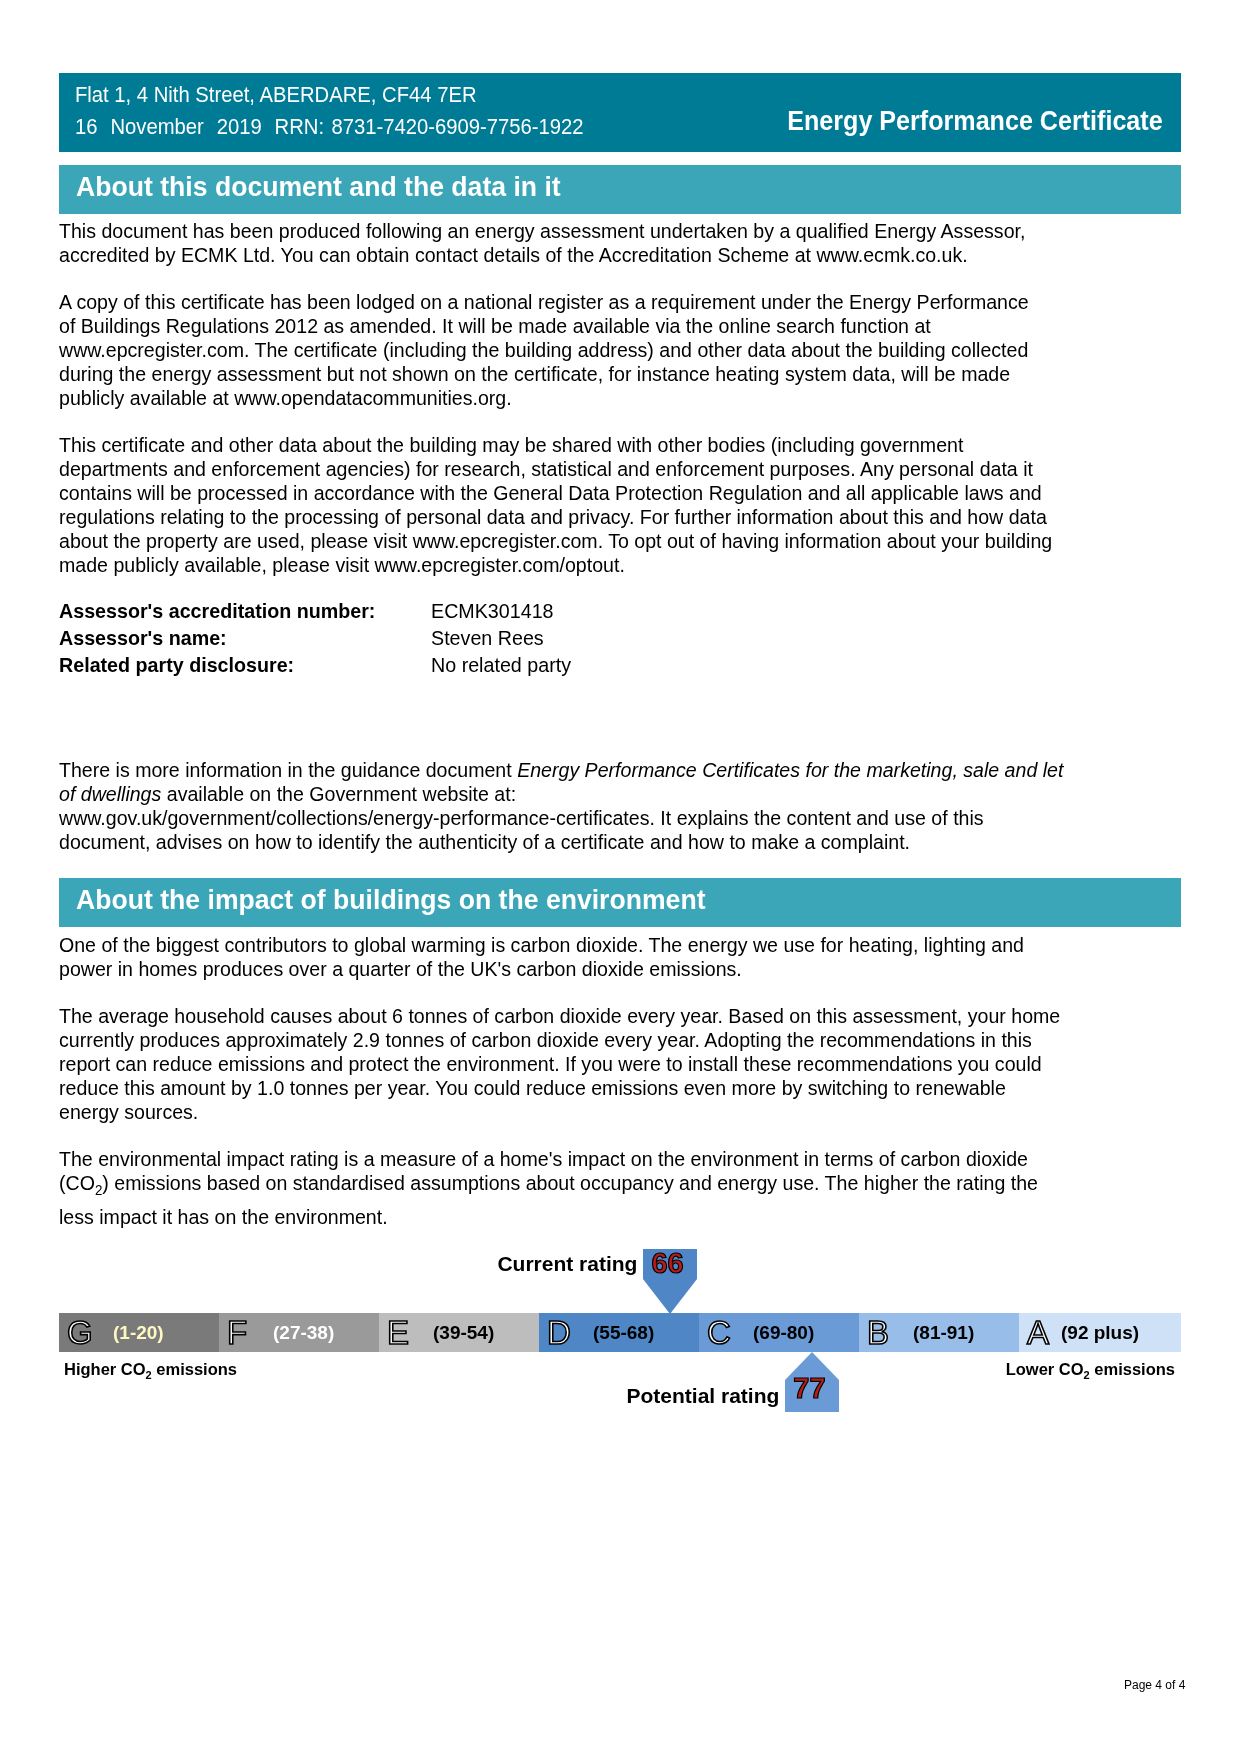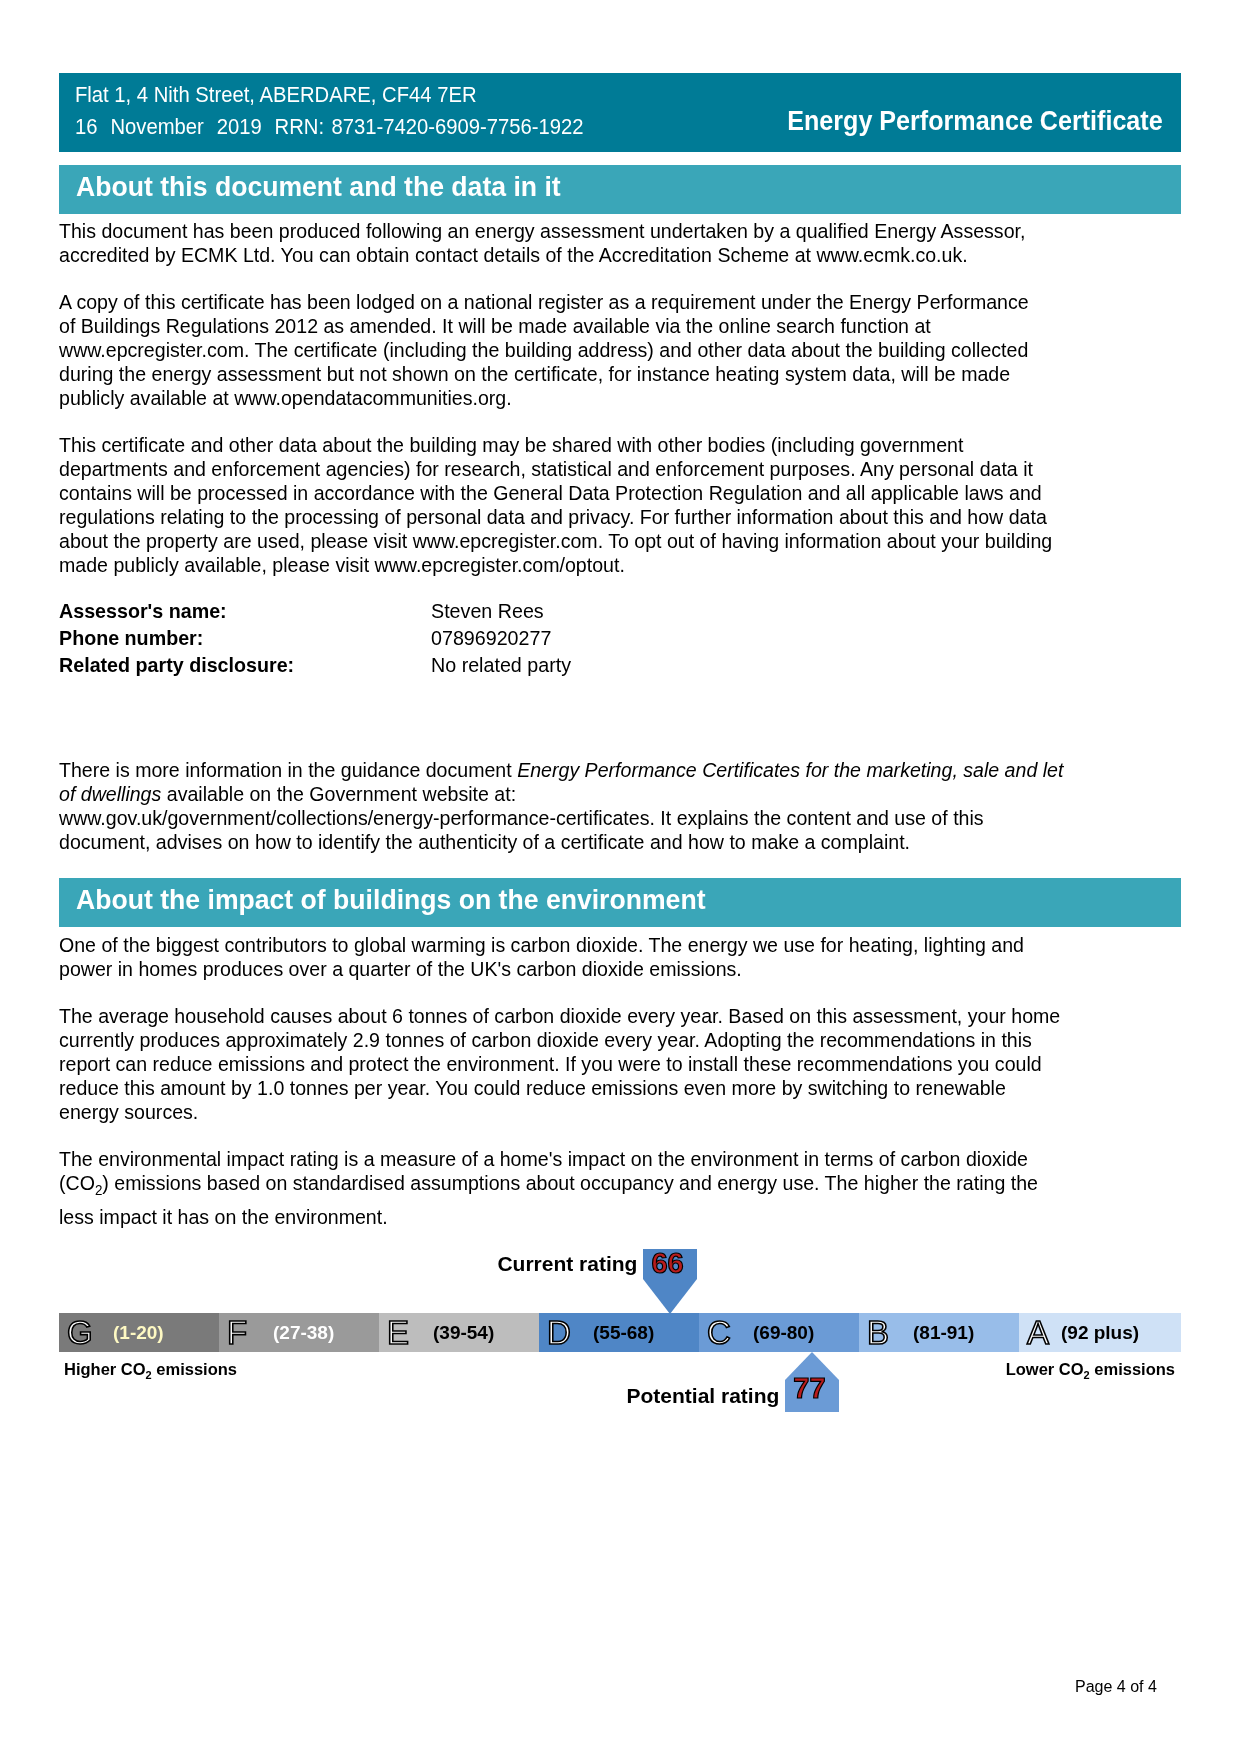--- a/index.html
+++ b/index.html
@@ -23,21 +23,21 @@
   .band { position:absolute; left:0; top:1313px; width:1122px; height:39px; display:flex; }
   .seg { position:relative; height:39px; flex:0 0 auto; }
   .seg .letter { position:absolute; left:8px; top:0px; font-size:33px; font-weight:normal; color:#fff;
                  -webkit-text-stroke:1.6px #000; line-height:39px; }
   .seg .range { position:absolute; top:0; line-height:39px; font-size:19px; font-weight:bold; white-space:nowrap; }
   .marker { position:absolute; }
   .marker .box { position:absolute; color:#b91c1c; font-weight:bold; font-size:29px; text-align:left;padding-left:8px; -webkit-text-stroke:1.2px #000; }
   .rlabel { position:absolute; font-weight:bold; font-size:21px; white-space:nowrap; }
   .emis { position:absolute; font-weight:bold; font-size:16.5px; white-space:nowrap; }
   .emis sub { font-size:11px; }
-  .pagenum { position:absolute; left:1075px; top:1678px; font-size:16px; white-space:nowrap; }
+  .pagenum { position:absolute; left:1124px; top:1678px; font-size:12px; white-space:nowrap; }
 </style>
 </head>
 <body>
 
 <div class="page">
 
   <div class="topbar">
     <div class="addr">Flat 1, 4 Nith Street, ABERDARE, CF44 7ER</div>
     <div class="meta">
       <span>16</span><span>November</span><span>2019</span><span>RRN: 8731-7420-6909-7756-1922</span>
@@ -66,26 +66,26 @@
     <span class="ln">This certificate and other data about the building may be shared with other bodies (including government</span>
     <span class="ln">departments and enforcement agencies) for research, statistical and enforcement purposes. Any personal data it</span>
     <span class="ln">contains will be processed in accordance with the General Data Protection Regulation and all applicable laws and</span>
     <span class="ln">regulations relating to the processing of personal data and privacy. For further information about this and how data</span>
     <span class="ln">about the property are used, please visit www.epcregister.com. To opt out of having information about your building</span>
     <span class="ln">made publicly available, please visit www.epcregister.com/optout.</span>
   </div>
 
   <div class="kv" style="top:597px;">
     <div class="row">
+      <span class="k">Assessor's accreditation number:</span>
+      <span class="v">ECMK301418</span>
+    </div>
+    <div class="row">
       <span class="k">Assessor's name:</span>
       <span class="v">Steven Rees</span>
-    </div>
-    <div class="row">
-      <span class="k">Phone number:</span>
-      <span class="v">07896920277</span>
     </div>
     <div class="row">
       <span class="k">Related party disclosure:</span>
       <span class="v">No related party</span>
     </div>
   </div>
 
   <div class="para" style="top:758px;">
     <span class="ln"><span>There is more information in the guidance document </span><i>Energy Performance Certificates for the marketing, sale and let</i></span>
     <span class="ln"><i>of dwellings</i><span> available on the Government website at:</span></span>

